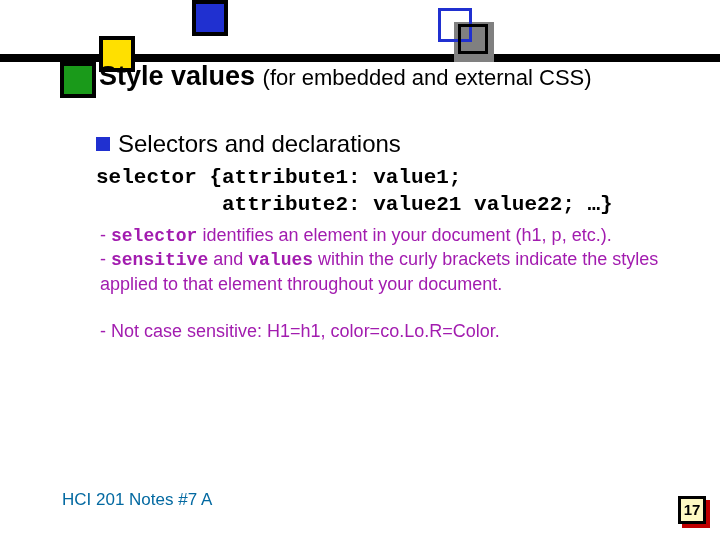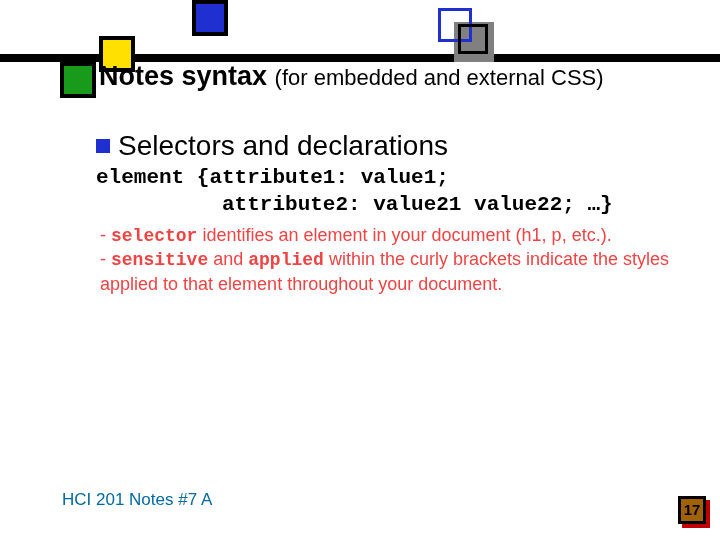--- a/index.html
+++ b/index.html
@@ -47,40 +47,40 @@
     display: flex;
     align-items: center;
     gap: 8px;
   }
   .bullet-sq {
     width: 14px;
     height: 14px;
     background: #2030d0;
     flex: none;
   }
-  .sub-text { font-size: 28px; color: #000; }
+  .sub-text { font-size: 24px; color: #000; }
   .codeblock {
     position: absolute;
     left: 96px;
     top: 164px;
     font-family: "Courier New", Courier, monospace;
     font-size: 21px;
     font-weight: bold;
     line-height: 1.3;
     white-space: pre;
     color: #000;
   }
   .notes {
     position: absolute;
     left: 100px;
     top: 224px;
     width: 584px;
     font-size: 18px;
     line-height: 1.3;
-    color: #ef4444;
+    color: #a21caf;
   }
   .notes .mono { font-family: "Courier New", Courier, monospace; font-weight: bold; }
   .footer {
     position: absolute;
     left: 62px;
     bottom: 30px;
     font-size: 17px;
     color: #0369a1;
   }
   .pagenum-wrap {
@@ -93,21 +93,21 @@
     right: -4px;
     bottom: -4px;
     width: 28px;
     height: 28px;
     background: #c00000;
   }
   .pagenum {
     position: relative;
     width: 28px;
     height: 28px;
-    background: #a16207;
+    background: #fef9c3;
     border: 3px solid #000;
     font-size: 15px;
     font-weight: bold;
     text-align: center;
     line-height: 22px;
     color: #000;
   }
 </style>
 </head>
 <body>
@@ -115,36 +115,37 @@
 <div class="topbar"></div>
 
 <div class="sq sq-blue-top"></div>
 <div class="sq sq-yellow"></div>
 <div class="sq sq-green"></div>
 <div class="sq-gray"></div>
 <div class="sq-blue-out"></div>
 <div class="sq-gray-inner"></div>
 
 <div class="title">
-  <span>Notes syntax</span>
+  <span>Style values</span>
   <span class="paren">(for embedded and external CSS)</span>
 </div>
 
 <div class="sub-row">
   <div class="bullet-sq"></div>
   <div class="sub-text">Selectors and declarations</div>
 </div>
 
-<div class="codeblock"><span>element {attribute1: value1;</span>
+<div class="codeblock"><span>selector {attribute1: value1;</span>
 <span>          attribute2: value21 value22; …}</span></div>
 
 <div class="notes">
   <span>- </span><span class="mono">selector</span><span> identifies an element in your document (h1, p, etc.).</span><br>
-  <span>- </span><span class="mono">sensitive</span><span> and </span><span class="mono">applied</span><span> within the curly brackets indicate the styles applied to that element throughout your document.</span><br>
+  <span>- </span><span class="mono">sensitive</span><span> and </span><span class="mono">values</span><span> within the curly brackets indicate the styles applied to that element throughout your document.</span><br>
   <br>
+  <span>- Not case sensitive: H1=h1, color=co.Lo.R=Color.</span>
 </div>
 
 <div class="footer">HCI 201 Notes #7 A</div>
 
 <div class="pagenum-wrap">
   <div class="pagenum-back"></div>
   <div class="pagenum">17</div>
 </div>
 
 </body></html>

